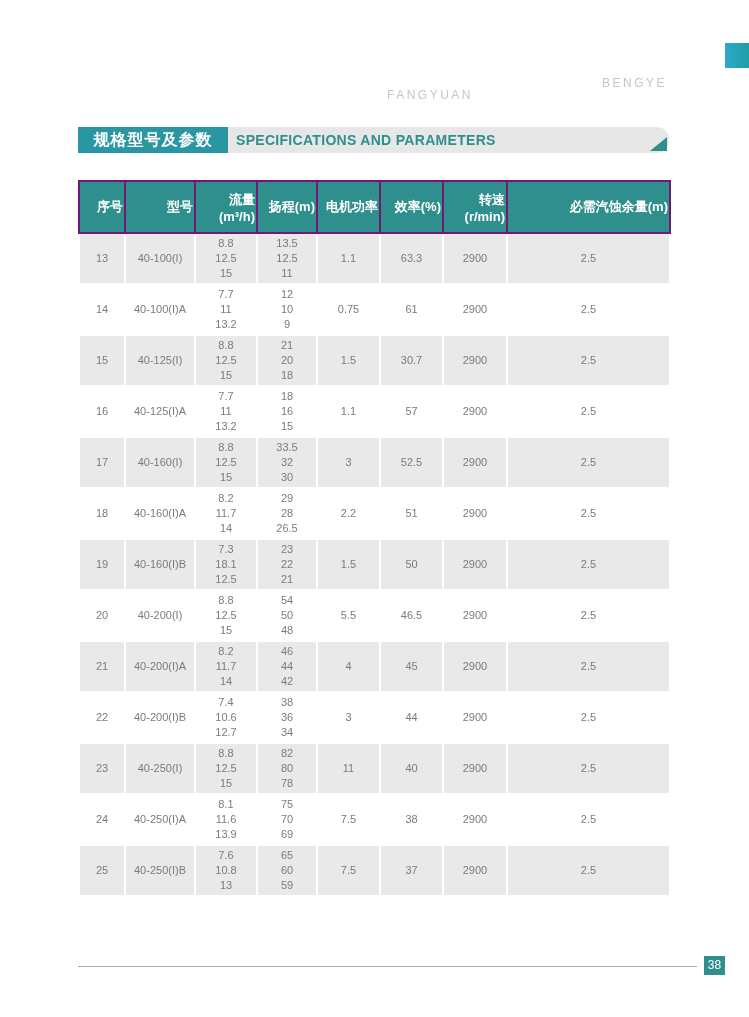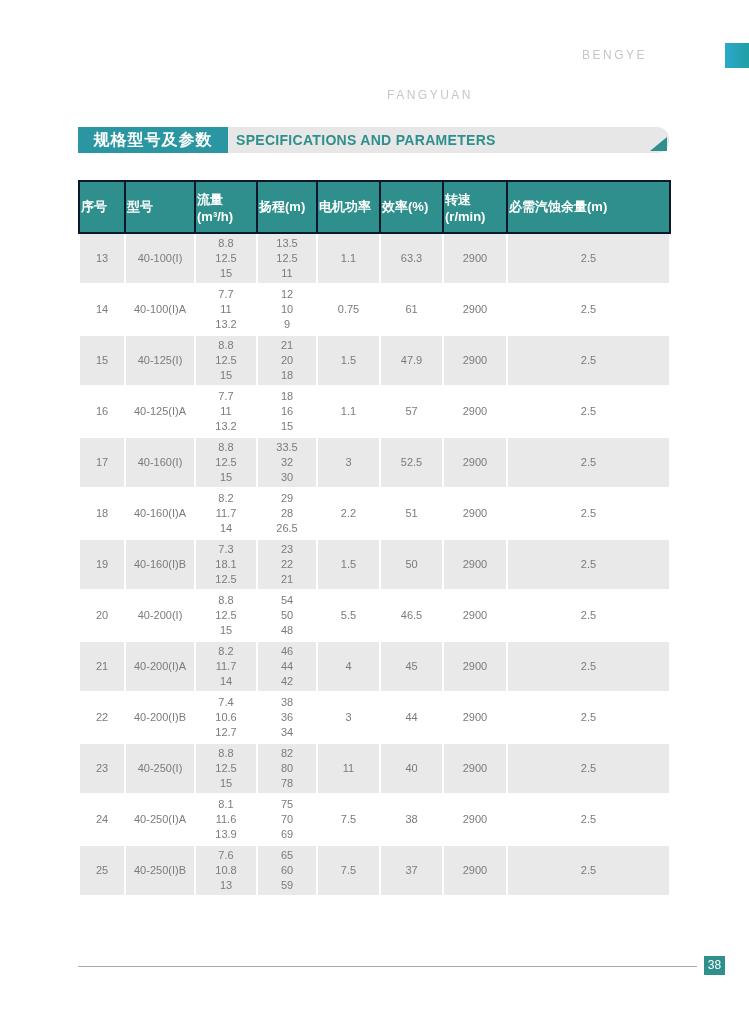--- a/index.html
+++ b/index.html
@@ -13,21 +13,21 @@
     --brand_gray:#C6C6C6;
     --footer_line_gray:#A9A9A9;
   }
   *{margin:0;padding:0;box-sizing:border-box;}
   html,body{width:749px;height:1017px;background:#fff;overflow:hidden;}
   body{font-family:"Liberation Sans","DejaVu Sans",sans-serif;position:relative;}
 
   
   .brand{position:absolute;top:48px;font-size:12px;letter-spacing:2.5px;color:var(--brand_gray);}
   .brand-left{left:387px;margin-top:40px;}
-  .brand-right{left:582px;}
+  .brand-right{left:602px;margin-top:28px;}
   .corner-square{position:absolute;left:725px;top:43px;width:24px;height:25px;
     background:linear-gradient(90deg,var(--accent_square_from),var(--accent_square_to));}
 
   
   .title-bar{position:absolute;left:78px;top:127px;width:591px;height:26px;
     background:var(--title_bar_gray);border-radius:12px;}
   .title-zh{position:absolute;left:0;top:0;width:150px;height:26px;
     background:var(--title_block_teal);color:#fff;font-size:16px;font-weight:bold;
     display:flex;align-items:center;justify-content:center;letter-spacing:1px;}
   .title-en{position:absolute;left:158px;top:0;height:29px;line-height:26px;
@@ -36,21 +36,21 @@
     border-left:17px solid transparent;border-bottom:14px solid var(--teal);}
 
   
   .spec-table{position:absolute;left:78px;top:180px;width:591px;
     border-collapse:collapse;table-layout:fixed;}
   .spec-table col.c0{width:46px;} .spec-table col.c1{width:70px;}
   .spec-table col.c2{width:62px;} .spec-table col.c3{width:60px;}
   .spec-table col.c4{width:63px;} .spec-table col.c5{width:63px;}
   .spec-table col.c6{width:64px;} .spec-table col.c7{width:163px;}
   .spec-table th{background:var(--teal);color:#fff;font-size:13px;font-weight:bold;
-    height:52px;text-align:left;border:2px solid #0f172a;padding:0 1px;}
+    height:52px;text-align:right;border:2px solid #701a75;padding:0 1px;}
   .spec-table td{height:51px;text-align:center;vertical-align:middle;
     font-size:11px;line-height:15px;color:var(--text_gray);
     border:2px solid #fff;background:#fff;}
   .spec-table tr.alt td{background:var(--row_alt_gray);}
 
   
   .footer-line{position:absolute;left:78px;top:966px;width:619px;height:1px;
     background:var(--footer_line_gray);}
   .page-num{position:absolute;left:704px;top:956px;width:21px;height:19px;
     background:var(--teal);color:#fff;font-size:12px;line-height:19px;text-align:center;}
@@ -139,21 +139,21 @@
             <div>8.8</div>
             <div>12.5</div>
             <div>15</div>
           </td>
           <td>
             <div>21</div>
             <div>20</div>
             <div>18</div>
           </td>
           <td>1.5</td>
-          <td>47.9</td>
+          <td>30.7</td>
           <td>2900</td>
           <td>2.5</td>
         </tr>
         <tr>
           <td>16</td>
           <td>40-125(I)A</td>
           <td>
             <div>7.7</div>
             <div>11</div>
             <div>13.2</div>

